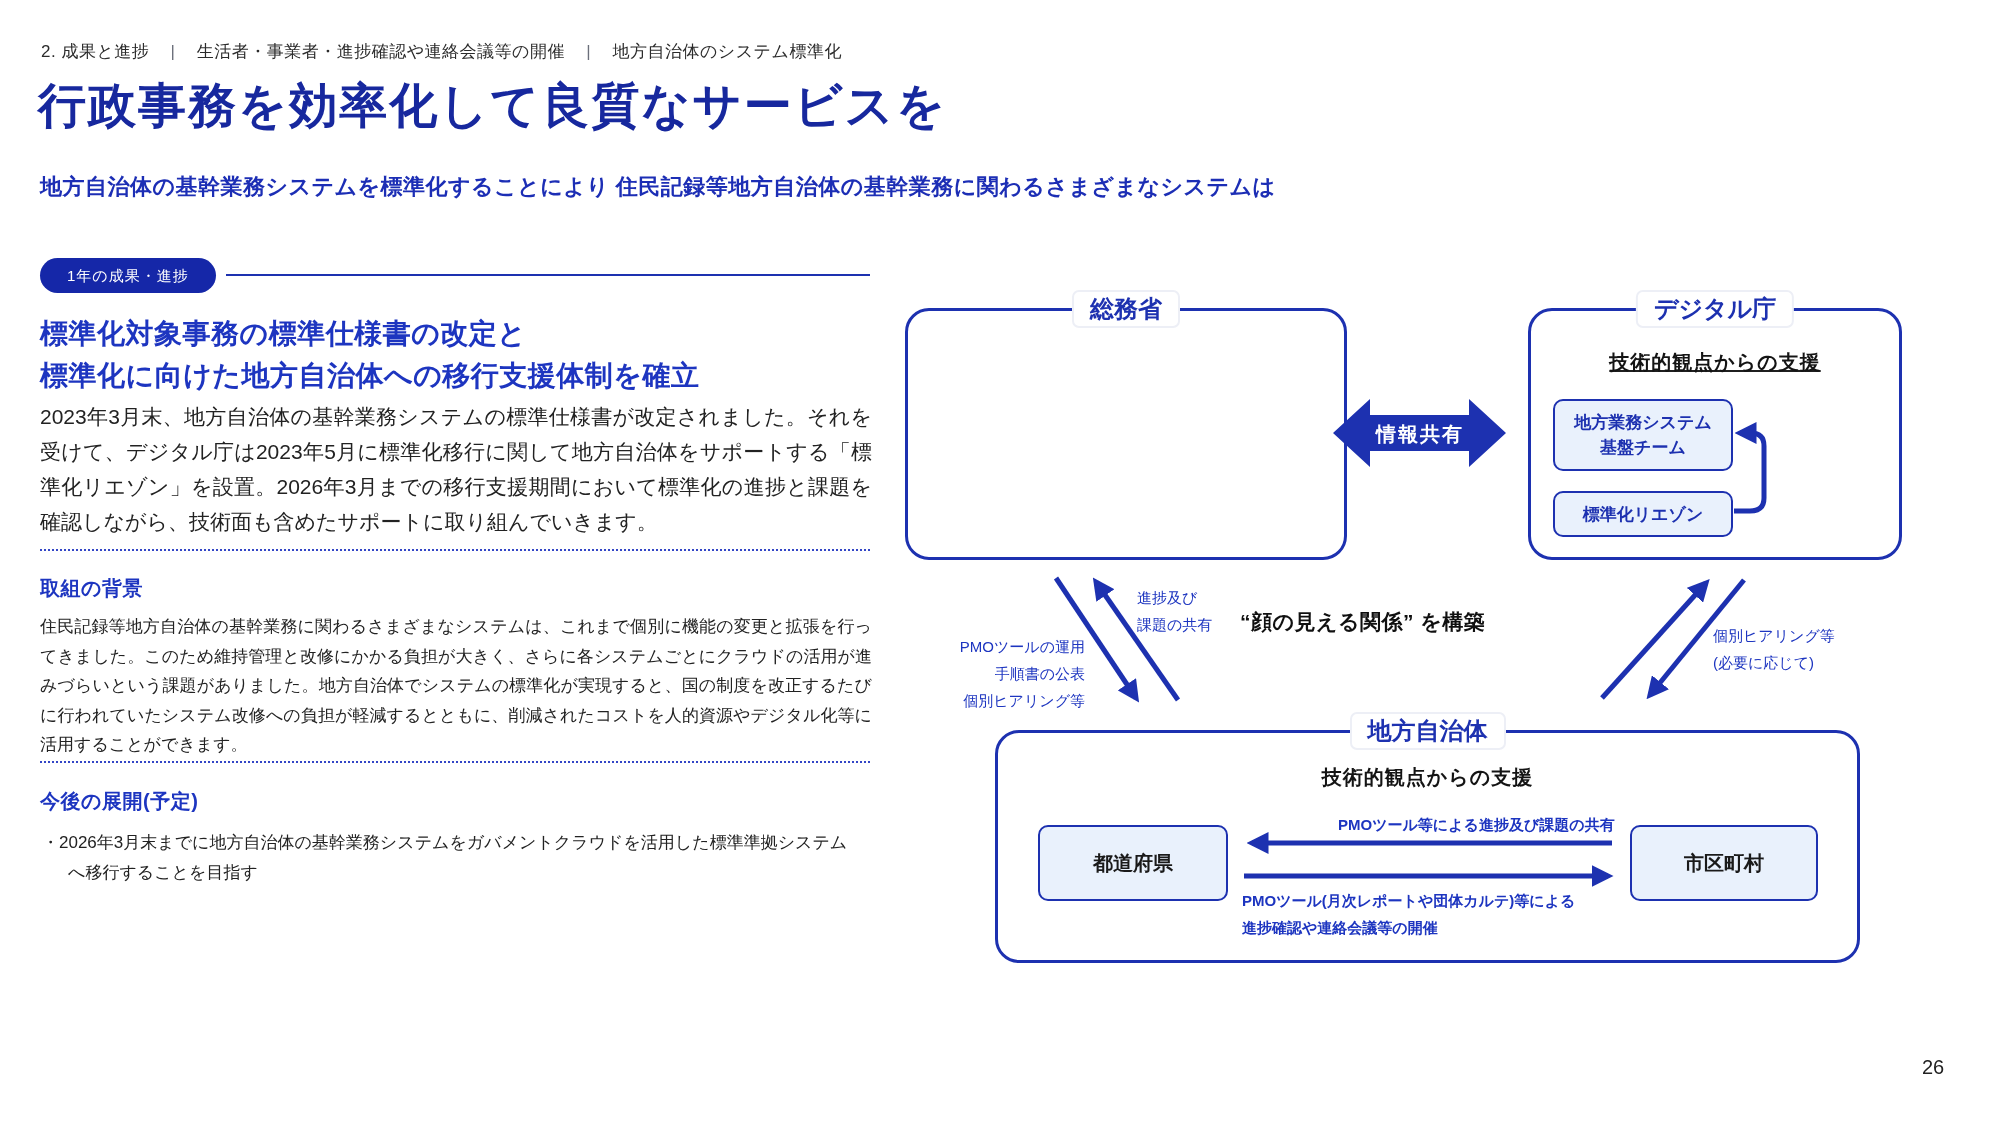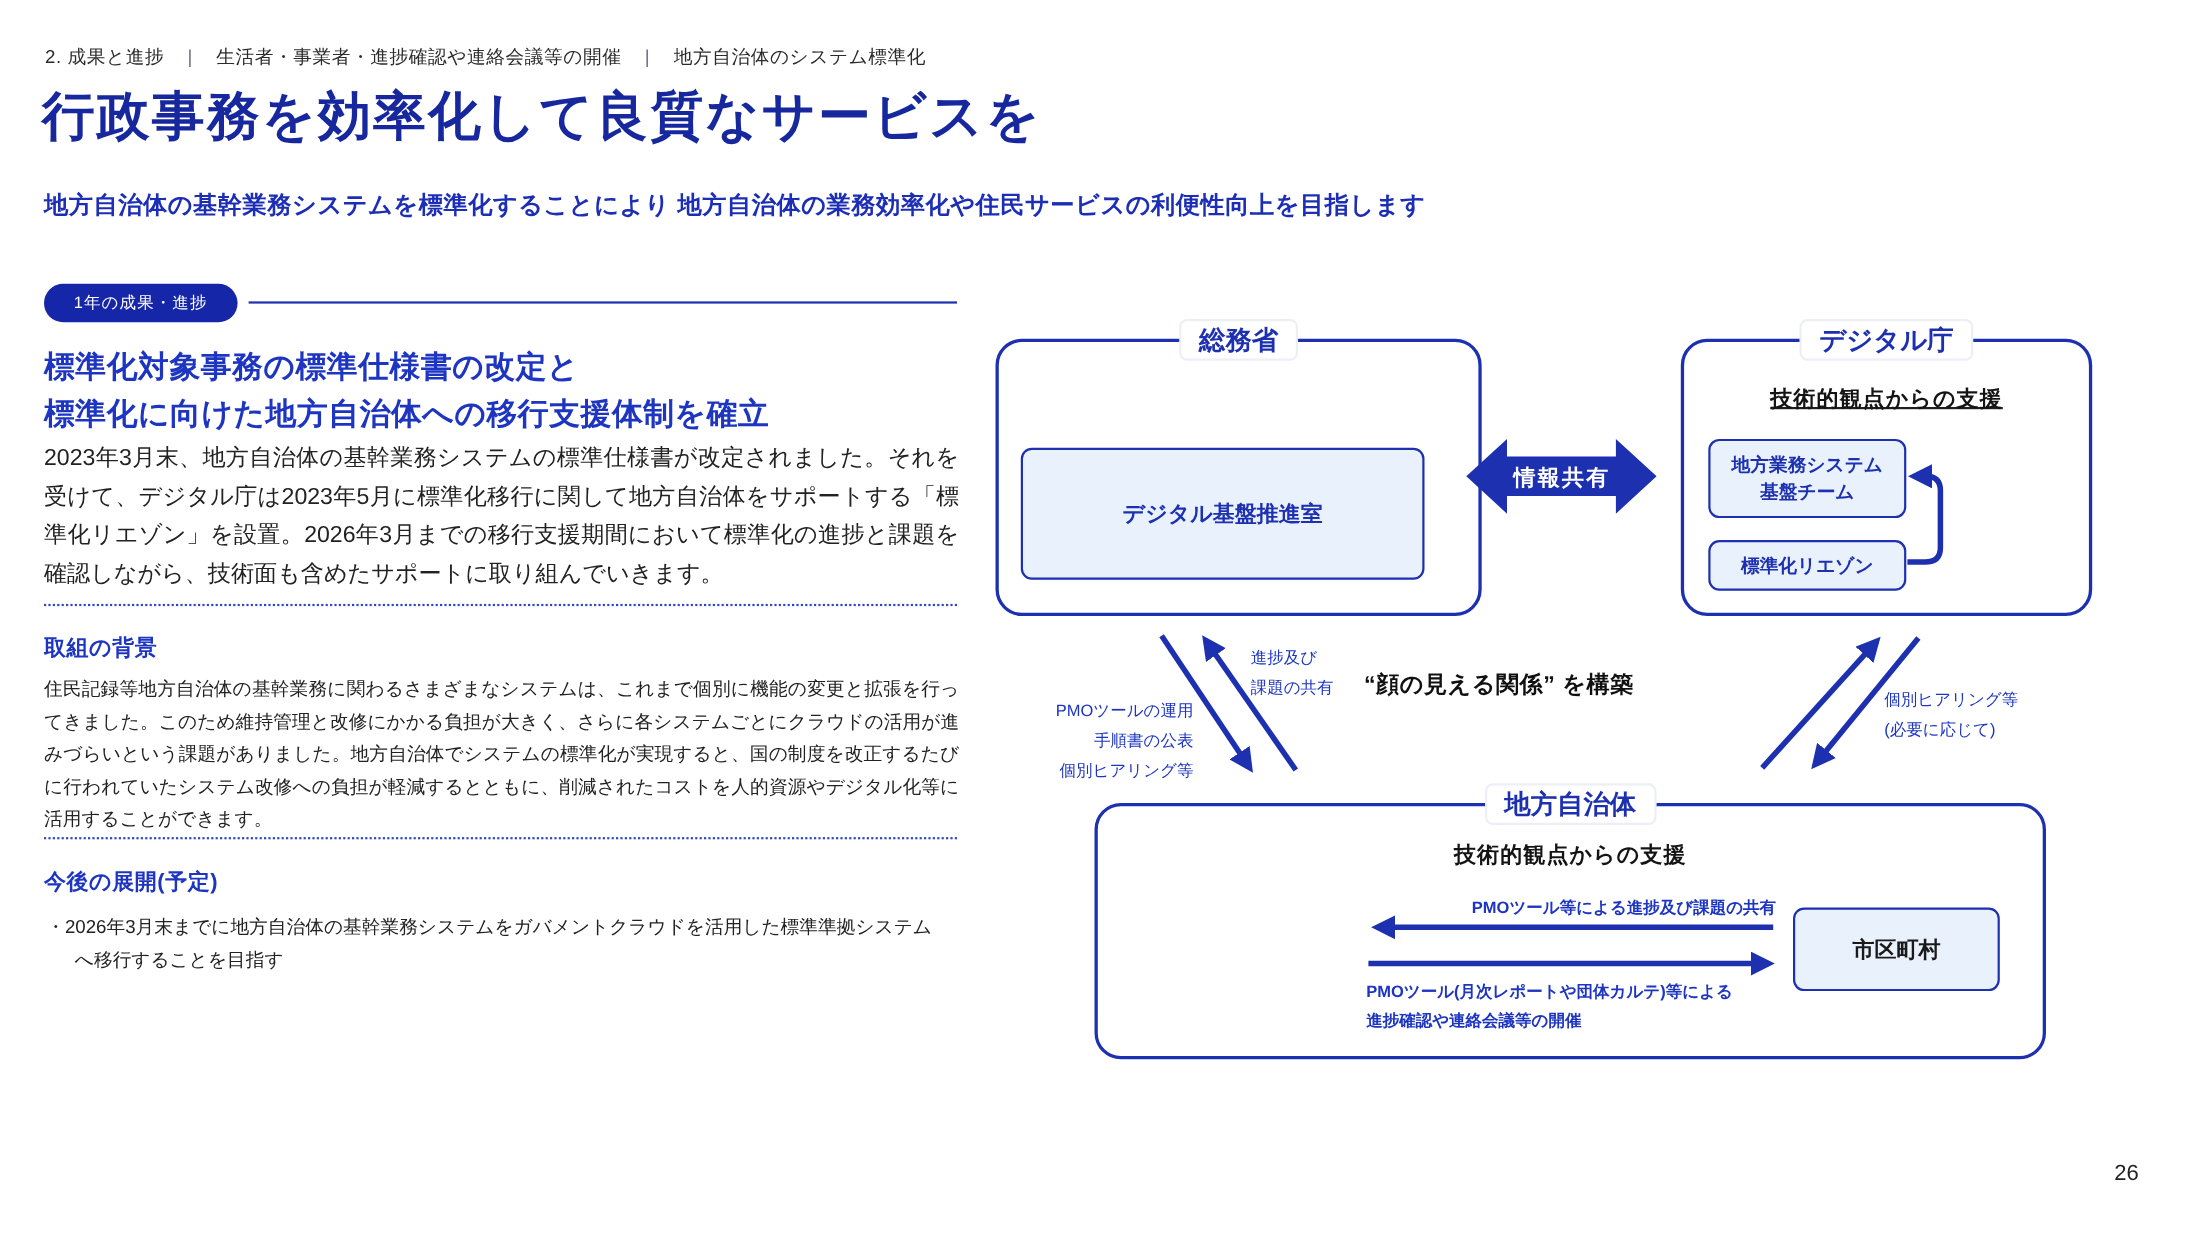--- a/index.html
+++ b/index.html
@@ -71,21 +71,21 @@
 <div class="slide">
 
   <div class="breadcrumb">
     <span>2. 成果と進捗</span>
     <span class="sep">|</span>
     <span>生活者・事業者・進捗確認や連絡会議等の開催</span>
     <span class="sep">|</span>
     <span>地方自治体のシステム標準化</span>
   </div>
   <h1 class="title">行政事務を効率化して良質なサービスを</h1>
-  <div class="subtitle">地方自治体の基幹業務システムを標準化することにより 地方自治体の業務効率化や住民サービスの利便性向上を目指します</div>
+  <div class="subtitle">地方自治体の基幹業務システムを標準化することにより 住民記録等地方自治体の基幹業務に関わるさまざまなシステムは</div>
 
   <div class="badge">1年の成果・進捗</div>
   <div class="badge-line"></div>
 
   <div class="lead">
     <div>標準化対象事務の標準仕様書の改定と</div>
     <div>標準化に向けた地方自治体への移行支援体制を確立</div>
   </div>
 
   <p class="intro">2023年3月末、地方自治体の基幹業務システムの標準仕様書が改定されました。それを受けて、デジタル庁は2023年5月に標準化移行に関して地方自治体をサポートする「標準化リエゾン」を設置。2026年3月までの移行支援期間において標準化の進捗と課題を確認しながら、技術面も含めたサポートに取り組んでいきます。</p>
@@ -95,36 +95,36 @@
   <div class="h-small h-bg">取組の背景</div>
   <p class="body-sm">住民記録等地方自治体の基幹業務に関わるさまざまなシステムは、これまで個別に機能の変更と拡張を行ってきました。このため維持管理と改修にかかる負担が大きく、さらに各システムごとにクラウドの活用が進みづらいという課題がありました。地方自治体でシステムの標準化が実現すると、国の制度を改正するたびに行われていたシステム改修への負担が軽減するとともに、削減されたコストを人的資源やデジタル化等に活用することができます。</p>
 
   <div class="dotted sep2"></div>
 
   <div class="h-small h-future">今後の展開(予定)</div>
   <div class="bullet"><span>・</span><span>2026年3月末までに地方自治体の基幹業務システムをガバメントクラウドを活用した標準準拠システムへ移行することを目指す</span></div>
 
   <div class="obox soumu">
     <div class="tab">総務省</div>
-    <div class="ibox">デジタル基盤推進室</div>
   </div>
 
   <div class="obox digital">
     <div class="tab">デジタル庁</div>
     <div class="role">技術的観点からの支援</div>
     <div class="ibox d-box1">
       <div>地方業務システム</div>
       <div>基盤チーム</div>
     </div>
     <div class="ibox d-box2">標準化リエゾン</div>
   </div>
 
   <div class="obox lga">
     <div class="tab">地方自治体</div>
     <div class="role">技術的観点からの支援</div>
+    <div class="ibox l-box pref">都道府県</div>
     <div class="ibox l-box muni">市区町村</div>
   </div>
 
 
   <div class="ann" style="left:1137px;top:589px;">進捗及び</div>
   <div class="ann" style="left:1137px;top:616px;">課題の共有</div>
 
   <div class="pmo-left">
     <div>PMOツールの運用</div>
     <div>手順書の公表</div>

